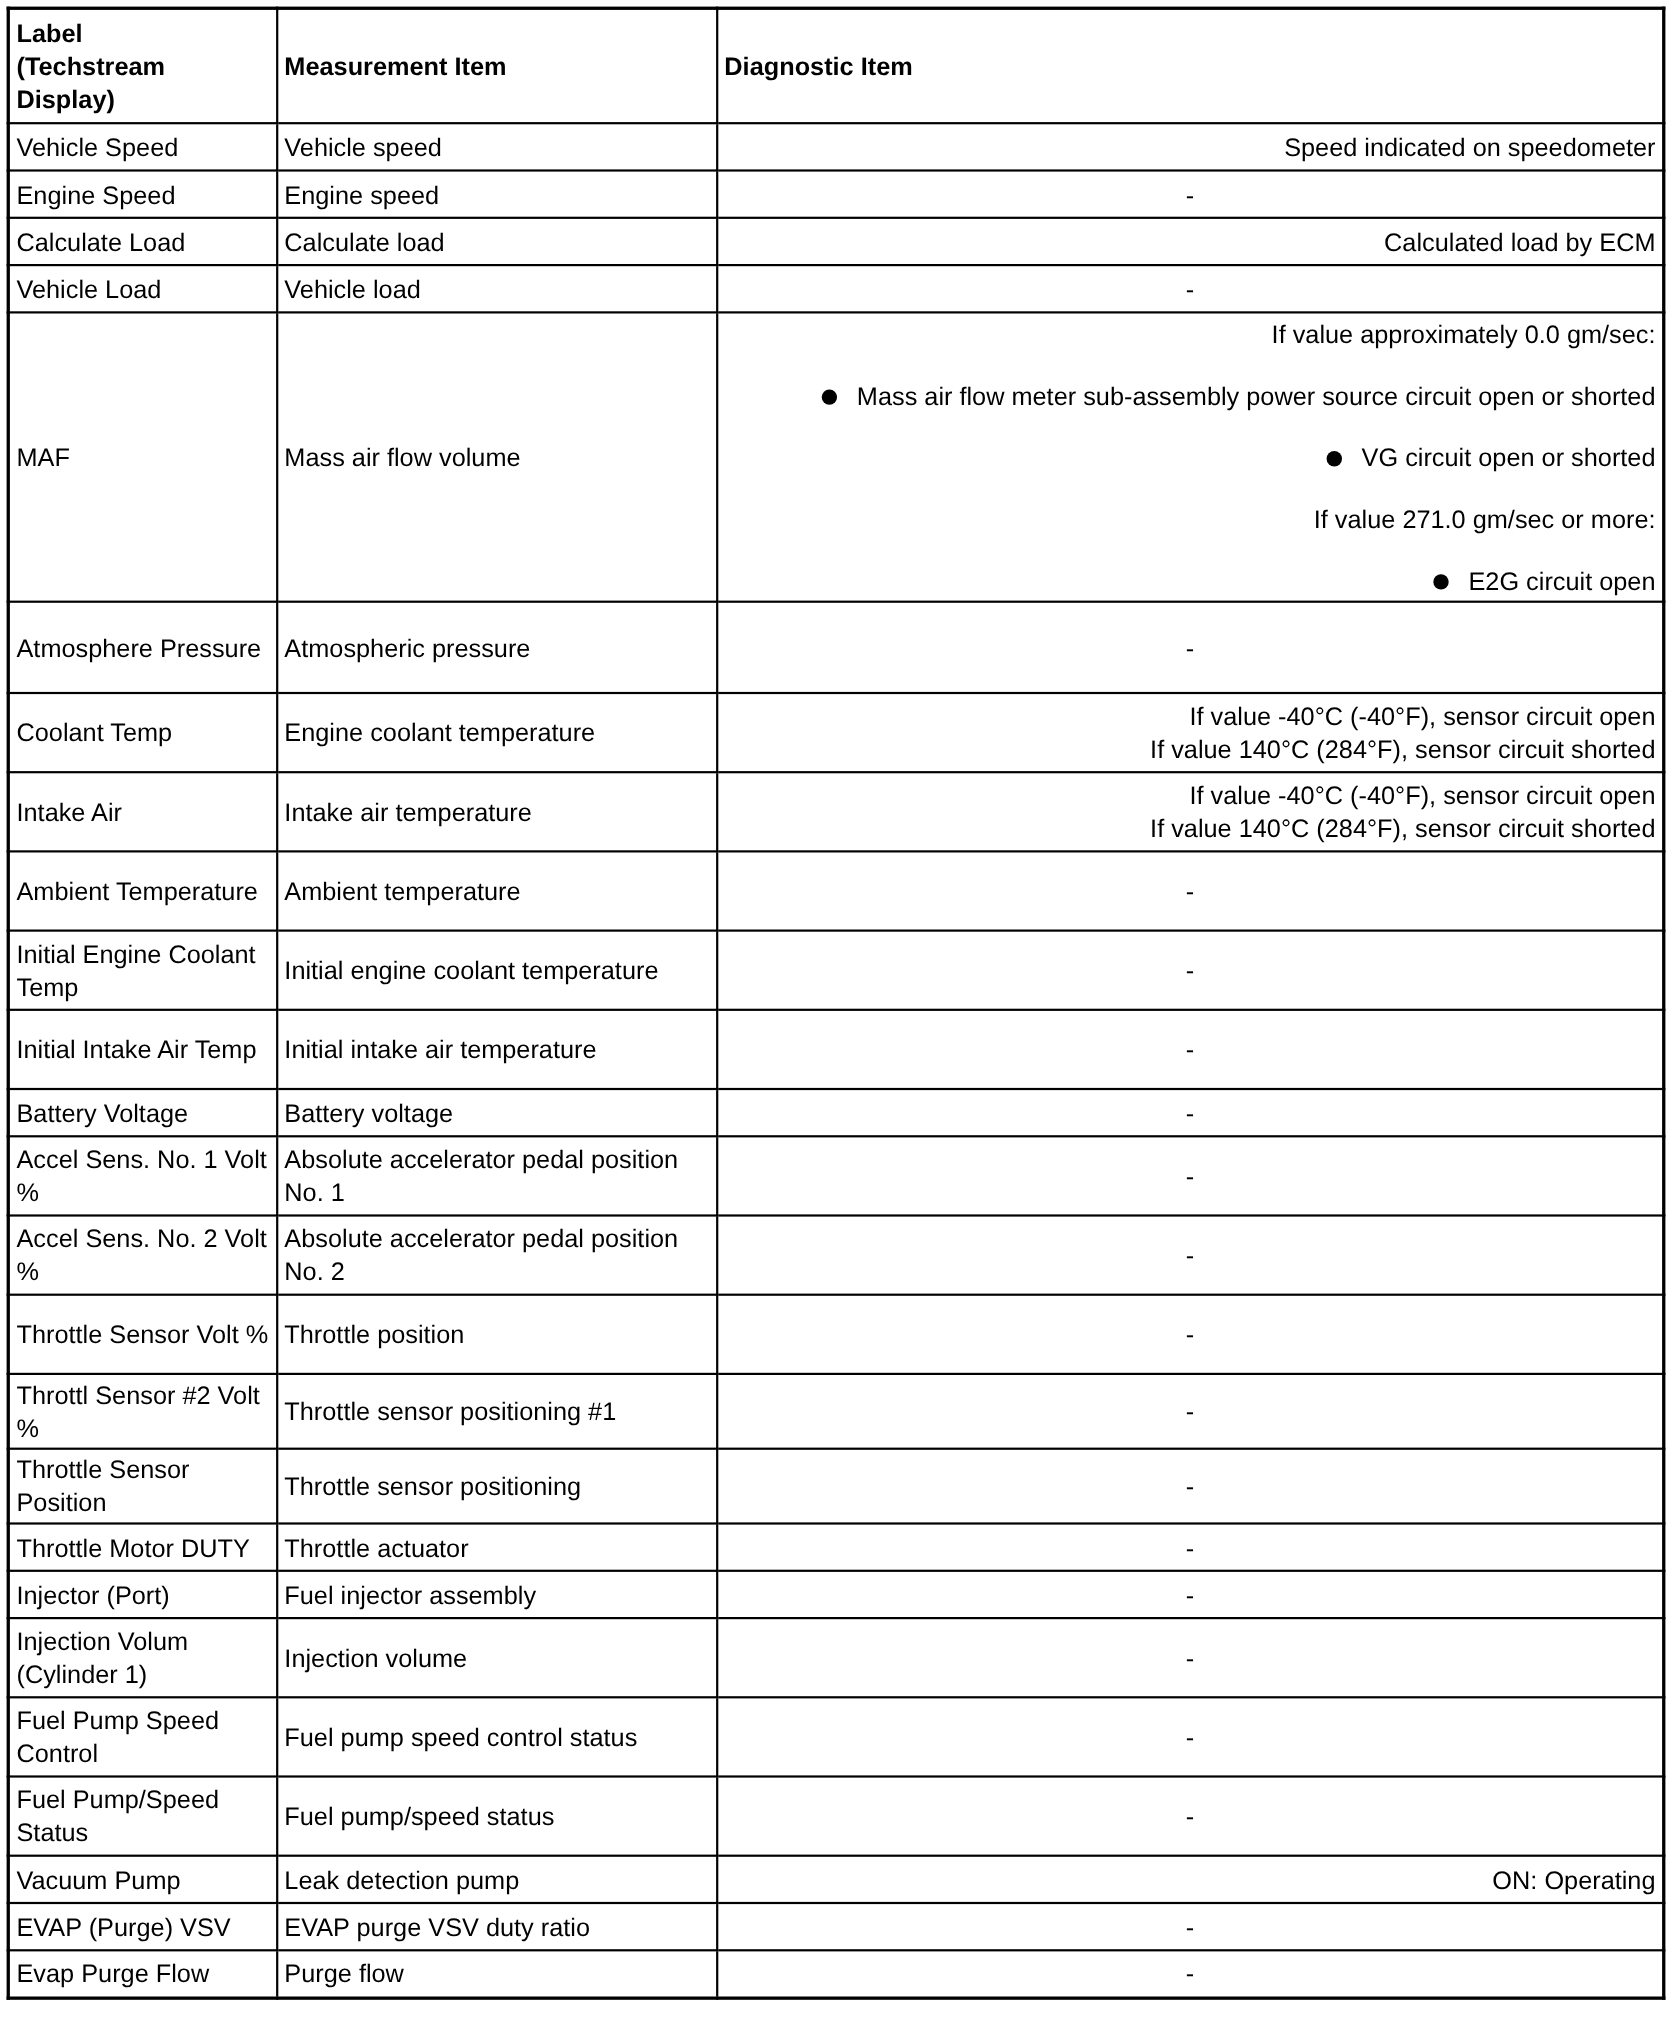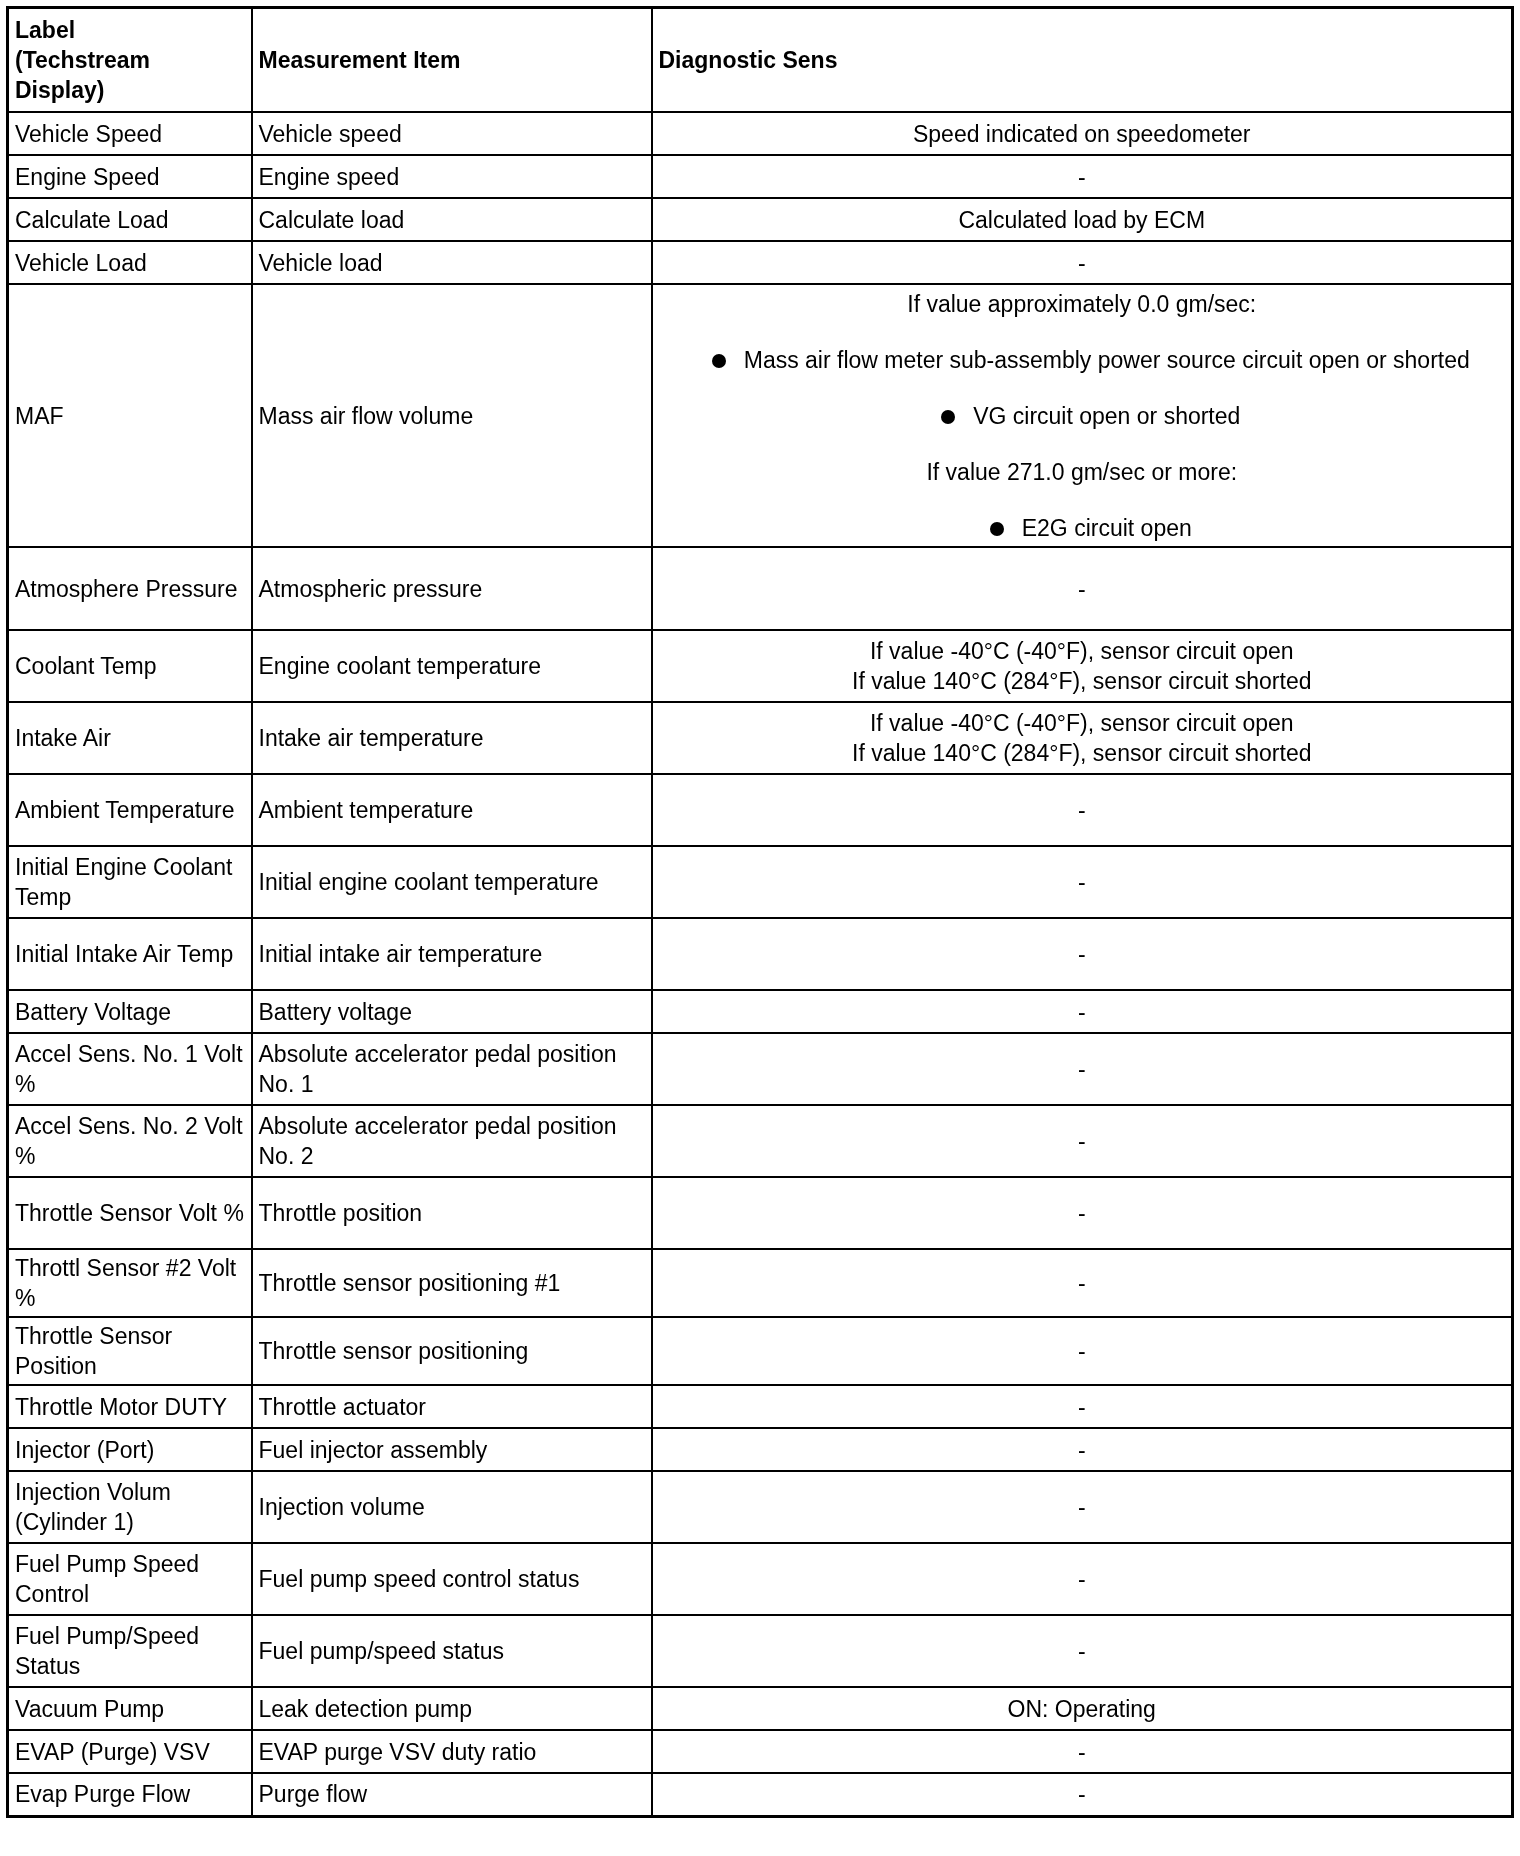--- a/index.html
+++ b/index.html
@@ -1,20 +1,20 @@
 <!DOCTYPE html>
 <html><head>
 <meta charset="utf-8">
 <style>
   html,body{margin:0;padding:0;background:#fff;}
   body{width:1520px;height:1856px;overflow:hidden;font-family:"Liberation Sans",sans-serif;color:#000;}
   table{position:absolute;left:6px;top:6px;width:1508px;border-collapse:collapse;border:3px solid #000;table-layout:fixed;}
   th,td{border:2px solid #000;padding:3px 6px;font-size:23px;line-height:30px;vertical-align:middle;}
   th{font-weight:bold;text-align:left;height:96px;}
-  td.c3{text-align:center;}
+  td.c3{text-align:right;}
   td.dash{text-align:center;}
   col.a{width:244px;} col.b{width:400px;}
   .note-line{display:block;margin:10px 0;}
   .bullet{display:block;margin:26px 0 26px 18px;}
   .bullet .dot{display:inline-block;width:14px;height:14px;border-radius:50%;background:#000;margin-right:18px;vertical-align:middle;}
 </style>
 </head>
 <body>
 
 <table>
@@ -24,21 +24,21 @@
       <col>
     </colgroup>
   <thead>
     <tr>
       <th>
         <span>Label</span><br>
         <span>(Techstream</span><br>
         <span>Display)</span>
       </th>
       <th>Measurement Item</th>
-      <th>Diagnostic Sens</th>
+      <th>Diagnostic Item</th>
     </tr>
   </thead>
   <tbody id="tbody">
       <tr style="height: 43px;">
         <td>Vehicle Speed</td>
         <td>Vehicle speed</td>
         <td class="c3">Speed indicated on speedometer</td>
       </tr>
       <tr style="height: 43px;">
         <td>Engine Speed</td>

